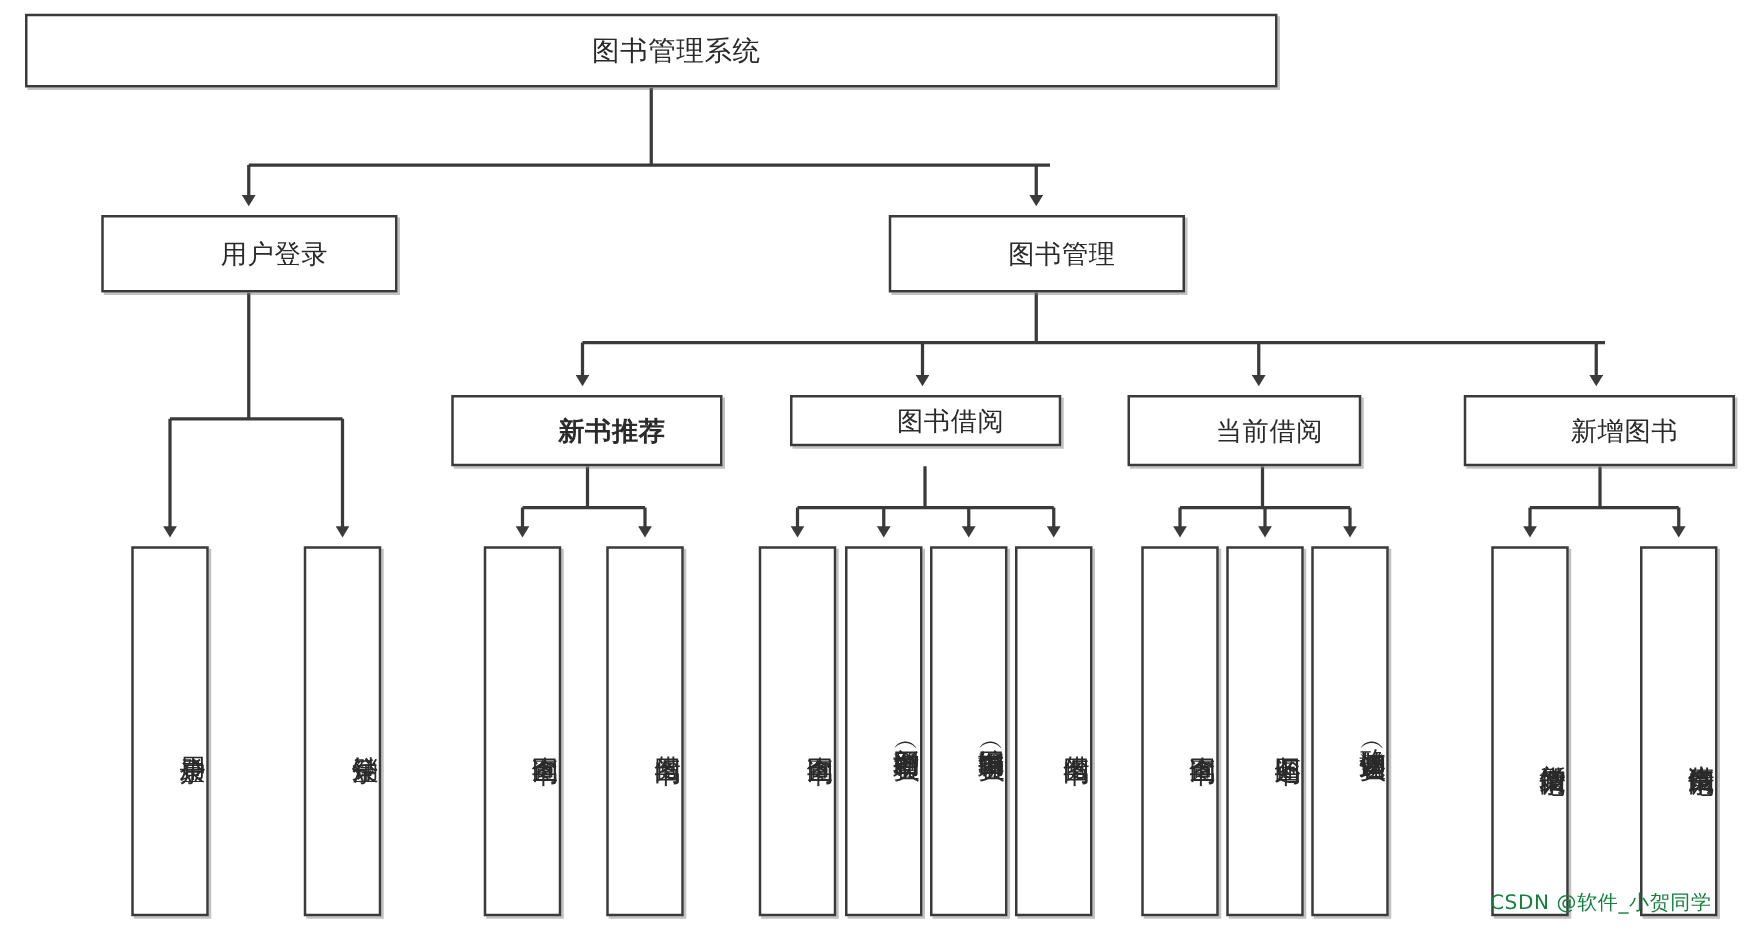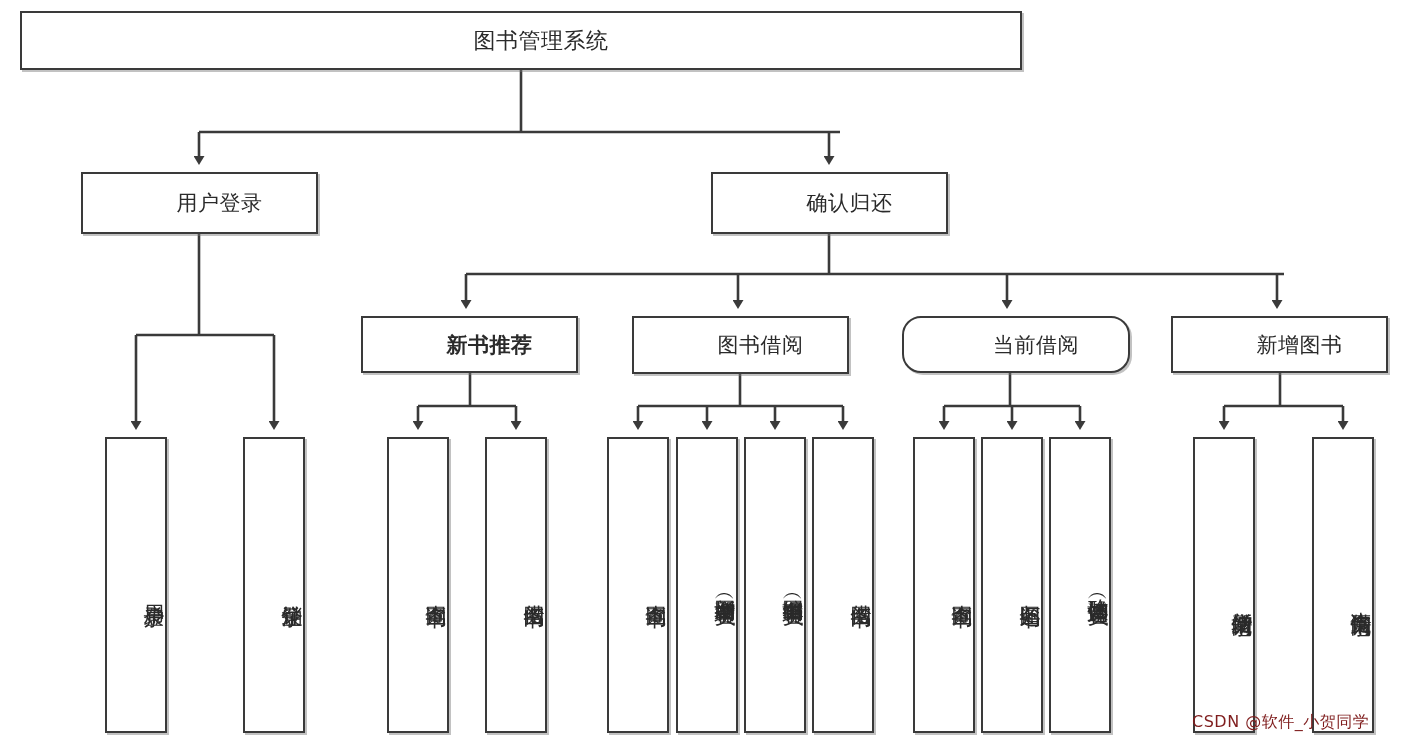--- a/index.html
+++ b/index.html
@@ -60,21 +60,21 @@
     text-align: start;
   }
   .node.title {
     font-size: 22px;
   }
   .watermark {
     position: absolute;
     left: 1192px;
     top: 712px;
     font-size: 16px;
-    color: #7f1d1d;
+    color: #15803d;
     letter-spacing: 0.5px;
     z-index: 5;
     white-space: nowrap;
   }
 </style>
 </head>
 <body>
 
 <div id="canvas">
 
@@ -132,30 +132,30 @@
   </svg>
 
   <div class="node horiz title" style="left:20px;top:11px;width:1002px;height:59px;">
     <span>图书管理系统</span>
   </div>
 
   <div class="node horiz" style="left:81px;top:172px;width:237px;height:62px;">
     <span>用户登录</span>
   </div>
   <div class="node horiz" style="left:711px;top:172px;width:237px;height:62px;">
-    <span>确认归还</span>
+    <span>图书管理</span>
   </div>
 
   <div class="node horiz" style="left:361px;top:316px;width:217px;height:57px;font-weight:bold;">
     <span>新书推荐</span>
   </div>
-  <div class="node horiz" style="left:632px;top:316px;width:217px;height:58px;">
+  <div class="node horiz" style="left:632px;top:316px;width:217px;height:41px;">
     <span>图书借阅</span>
   </div>
-  <div class="node horiz" style="left:902px;top:316px;width:228px;height:57px;border-radius:19px;">
+  <div class="node horiz" style="left:902px;top:316px;width:187px;height:57px;">
     <span>当前借阅</span>
   </div>
   <div class="node horiz" style="left:1171px;top:316px;width:217px;height:57px;">
     <span>新增图书</span>
   </div>
 
   <div class="node vert" style="left:105px;top:437px;width:62px;height:296px;">
     <span class="vtext">用户登录</span>
   </div>
   <div class="node vert" style="left:243px;top:437px;width:62px;height:296px;">

